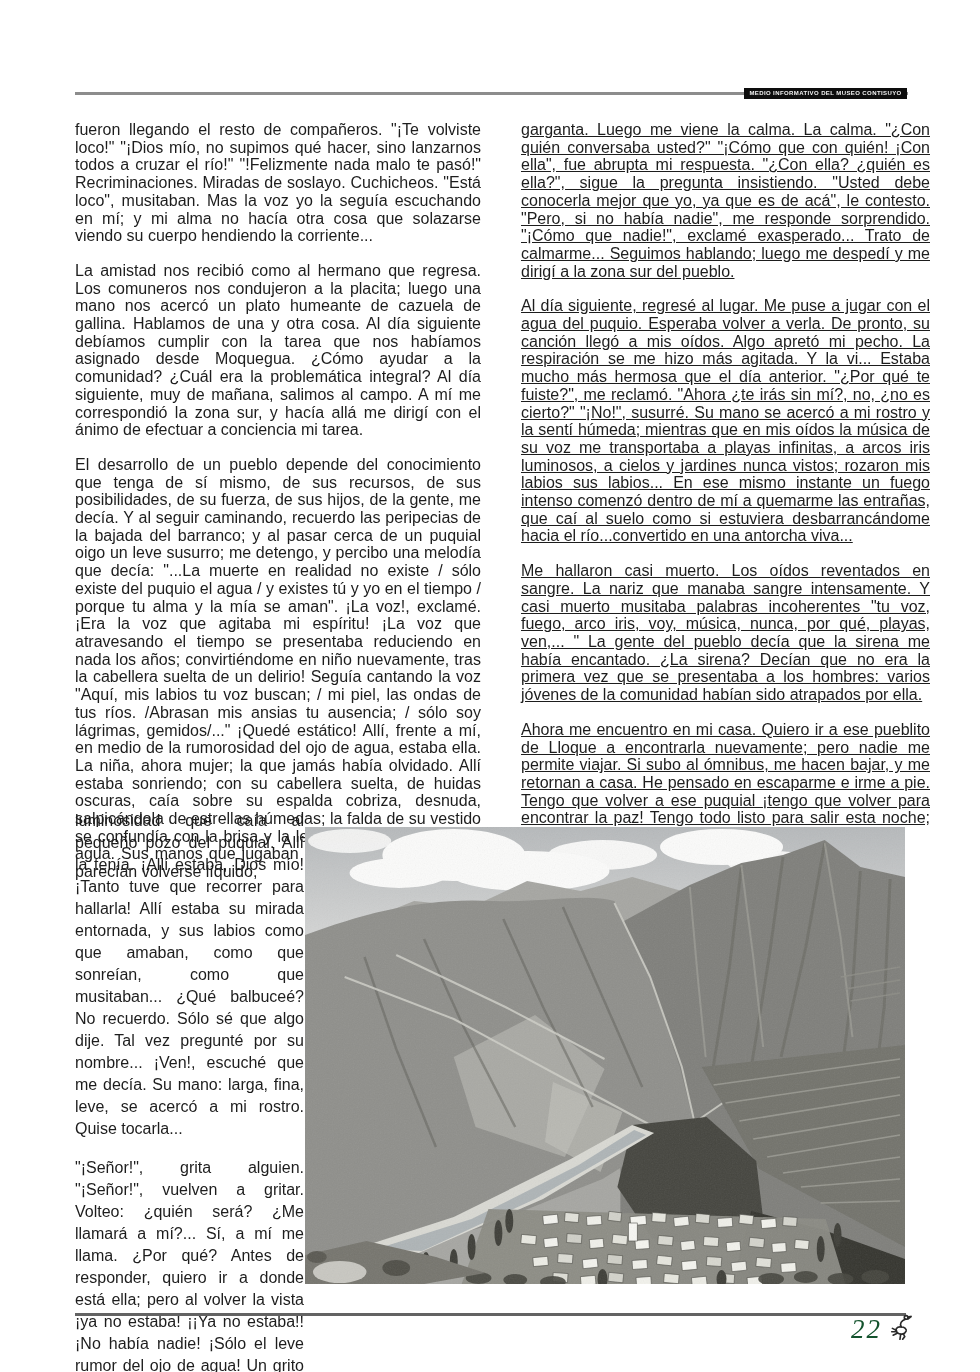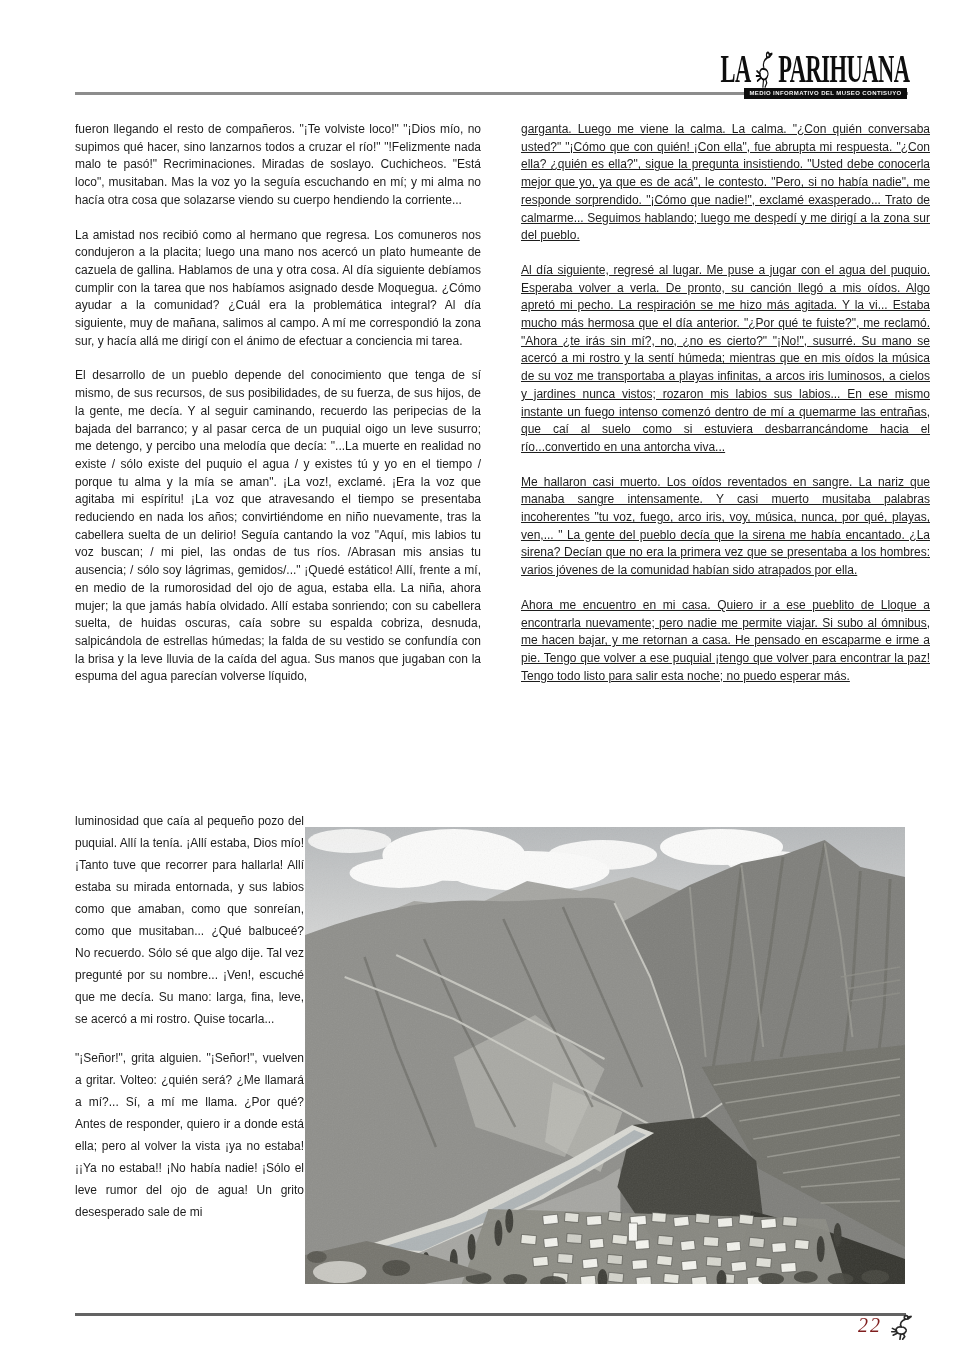--- a/index.html
+++ b/index.html
@@ -16,57 +16,43 @@
     letter-spacing:-1px;white-space:nowrap;color:#0e0e0e;
     transform:scaleX(.55);transform-origin:right bottom;
   }
   .masthead-bird{width:34px;height:38px;flex:0 0 auto;}
   .tagline{
     position:absolute;right:73px;top:88px;width:163px;height:11px;background:#0d0d0d;
     color:#f2f2f2;font-size:6px;line-height:11px;letter-spacing:.4px;text-align:center;
     font-weight:bold;overflow:hidden;
   }
   
-  .col{position:absolute;text-align:justify;font-size:12px;line-height:17.7px;}
+  .col{position:absolute;text-align:justify;font-size:16px;line-height:17.7px;}
   .col p{margin:0 0 17px 0;}
   .col-left{left:75px;top:121px;width:406px;}
   .col-right{left:521px;top:121px;width:409px;text-decoration:underline;}
   .col-narrow{left:75px;top:810px;width:229px;line-height:22px;}
   
   .photo{position:absolute;left:305px;top:827px;width:600px;height:457px;overflow:hidden;background:#bdbdbd;}
   .photo svg{display:block;width:100%;height:100%;}
   
   .footer-rule{position:absolute;left:75px;width:831px;top:1313px;height:3px;background:#636363;}
   .page-number{
     position:absolute;top:1314px;right:98px;font-family:"Liberation Serif", serif;
-    font-style:italic;font-size:20px;color:#7f1d1d;letter-spacing:2px;
+    font-style:italic;font-size:27px;color:#14532d;letter-spacing:2px;
   }
   .footer-bird{position:absolute;top:1314px;right:66px;width:24px;height:26px;}
 </style>
 </head>
 <body>
 
 <div class="page">
 
   <div class="header-rule"></div>
 
-  <div class="masthead">
-    <div class="masthead-inner">
-      <span>LA</span>
-      <svg class="masthead-bird" viewBox="0 0 34 38" fill="none" stroke="#0e0e0e" stroke-width="2" stroke-linecap="round">
-        <circle cx="23" cy="5" r="2.6"></circle>
-        <path d="M25.5,4.5 L31,3.5 L26,7"></path>
-        <path d="M22,7.5 C16,10 13,14 16,19"></path>
-        <path d="M16,19 C9,18 6,23 10,27 C14,31 21,30 23,25 C24,22 21,19 16,19 Z"></path>
-        <path d="M9,24 L3,21 M9,26 L2,26 M10,28 L4,31"></path>
-        <path d="M15,30 L14,37 M19,29 L21,33 L18,37"></path>
-      </svg>
-      <span>PARIHUANA</span>
-    </div>
-  </div>
 
   <div class="tagline">MEDIO INFORMATIVO DEL MUSEO CONTISUYO</div>
 
   <div class="col col-left">
     <p>fueron llegando el resto de compañeros. "¡Te volviste loco!" "¡Dios mío, no supimos qué hacer, sino lanzarnos todos a cruzar el río!" "!Felizmente nada malo te pasó!" Recriminaciones. Miradas de soslayo. Cuchicheos. "Está loco", musitaban. Mas la voz yo la seguía escuchando en mí; y mi alma no hacía otra cosa que solazarse viendo su cuerpo hendiendo la corriente...</p>
     <p>La amistad nos recibió como al hermano que regresa. Los comuneros nos condujeron a la placita; luego una mano nos acercó un plato humeante de cazuela de gallina. Hablamos de una y otra cosa. Al día siguiente debíamos cumplir con la tarea que nos habíamos asignado desde Moquegua. ¿Cómo ayudar a la comunidad? ¿Cuál era la problemática integral? Al día siguiente, muy de mañana, salimos al campo. A mí me correspondió la zona sur, y hacía allá me dirigí con el ánimo de efectuar a conciencia mi tarea.</p>
     <p>El desarrollo de un pueblo depende del conocimiento que tenga de sí mismo, de sus recursos, de sus posibilidades, de su fuerza, de sus hijos, de la gente, me decía. Y al seguir caminando, recuerdo las peripecias de la bajada del barranco; y al pasar cerca de un puquial oigo un leve susurro; me detengo, y percibo una melodía que decía: "...La muerte en realidad no existe / sólo existe del puquio el agua / y existes tú y yo en el tiempo / porque tu alma y la mía se aman". ¡La voz!, exclamé. ¡Era la voz que agitaba mi espíritu! ¡La voz que atravesando el tiempo se presentaba reduciendo en nada los años; convirtiéndome en niño nuevamente, tras la cabellera suelta de un delirio! Seguía cantando la voz "Aquí, mis labios tu voz buscan; / mi piel, las ondas de tus ríos. /Abrasan mis ansias tu ausencia; / sólo soy lágrimas, gemidos/..." ¡Quedé estático! Allí, frente a mí, en medio de la rumorosidad del ojo de agua, estaba ella. La niña, ahora mujer; la que jamás había olvidado. Allí estaba sonriendo; con su cabellera suelta, de huidas oscuras, caía sobre su espalda cobriza, desnuda, salpicándola de estrellas húmedas; la falda de su vestido se confundía con la brisa y la leve lluvia de la caída del agua. Sus manos que jugaban con la espuma del agua parecían volverse líquido,</p>
   </div>
 
   <div class="col col-narrow">

